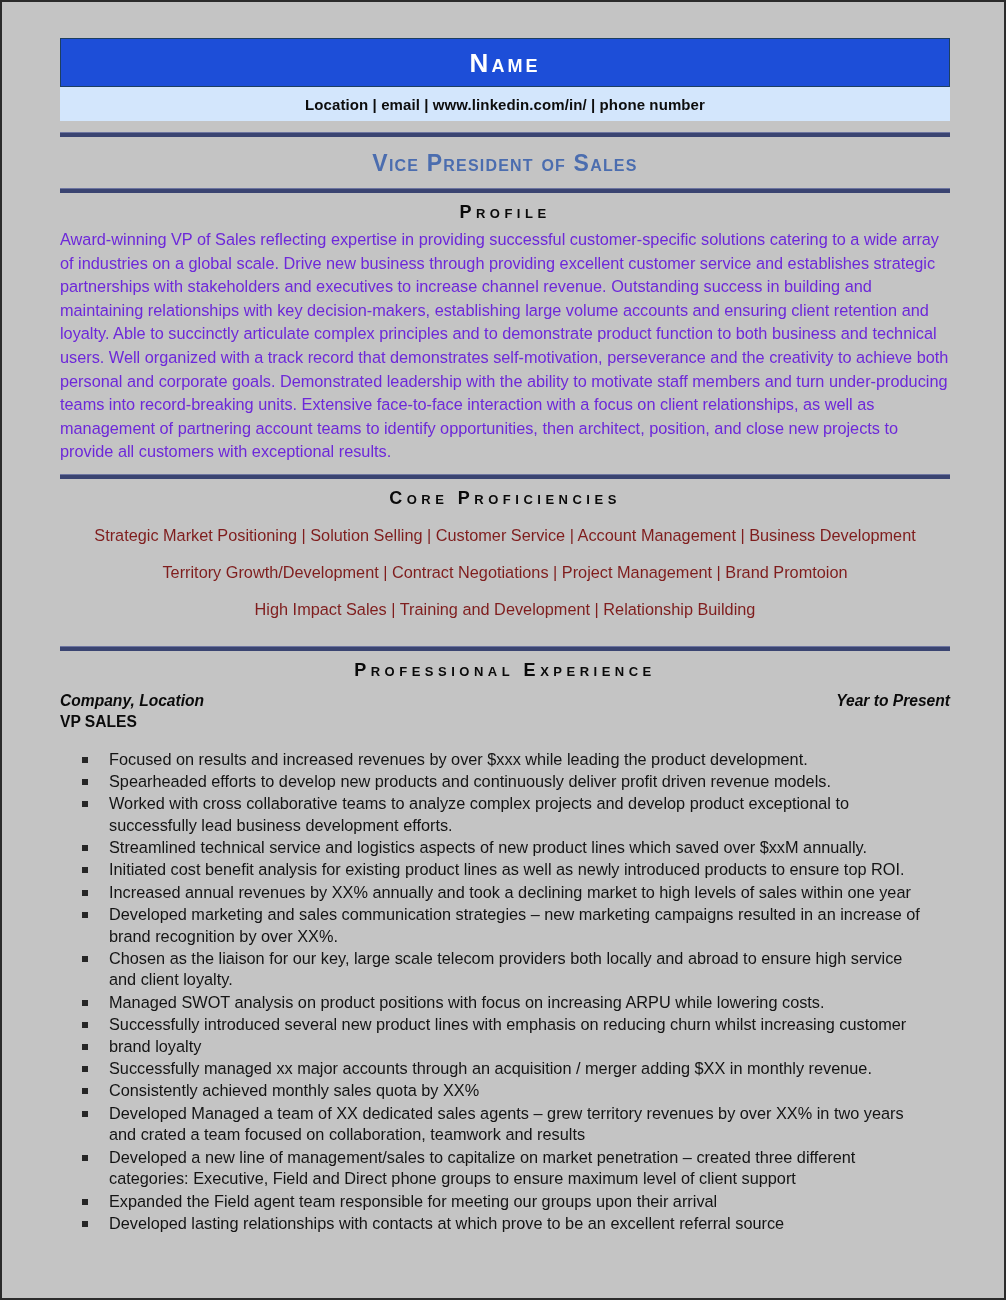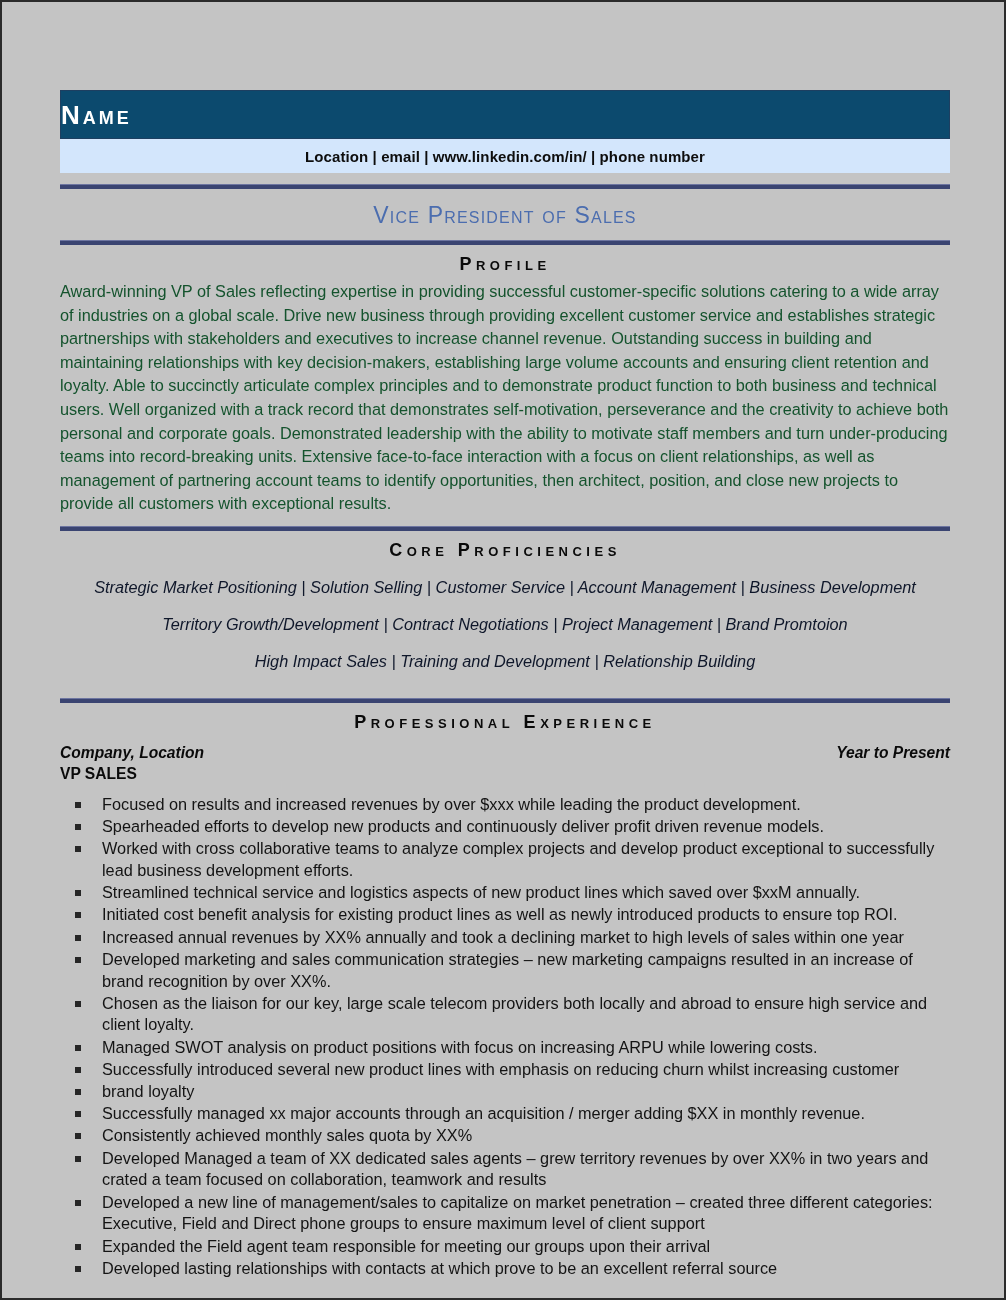--- a/index.html
+++ b/index.html
@@ -23,26 +23,27 @@
   .sheet {
     position: absolute;
     left: 58px;
     top: 0;
     width: 890px;
     height: 100%;
   }
 
   
   .name-bar {
-    margin-top: 88px;
-    background: #0c4a6e;
+    margin-top: 36px;
+    background: #1d4ed8;
     border: 1px solid #1d3f61;
     height: 47px;
     display: flex;
     align-items: center;
+    justify-content: center;
   }
   .name-text {
     color: #ffffff;
     font-size: 26px;
     font-weight: bold;
     font-variant: small-caps;
     letter-spacing: 3px;
     line-height: 1;
   }
   .contact-bar {
@@ -65,52 +66,51 @@
     background: #3a4471;
     border-top: 1px solid #6d75a0;
     box-sizing: border-box;
   }
   .rule-top { margin-top: 11px; }
 
   .job-title {
     text-align: center;
     color: #4b6daf;
     font-size: 23px;
-    font-weight: normal;
+    font-weight: bold;
     font-variant: small-caps;
     letter-spacing: 1.2px;
     padding: 13px 0 11px 0;
   }
 
   
   .section-head {
     text-align: center;
     color: #0a0a0a;
     font-size: 18px;
     font-weight: bold;
     font-variant: small-caps;
     letter-spacing: 4.5px;
     padding: 9px 0 5px 0;
   }
 
   .profile-body {
-    color: #14532d;
+    color: #6d28d9;
     font-size: 16.3px;
     line-height: 23.6px;
     text-align: left;
     padding-bottom: 10px;
   }
 
   .prof-line {
     text-align: center;
-    color: #0f172a;
+    color: #7f1d1d;
     font-size: 16.3px;
     line-height: 23px;
     padding: 7px 0;
-    font-style: italic;
   }
   .prof-wrap { padding: 3px 0 14px 0; }
 
   .rule-exp { margin-top: 4px; }
 
   .job-row {
     display: flex;
     justify-content: space-between;
     align-items: baseline;
     font-size: 15.6px;
@@ -122,21 +122,21 @@
   .job-sub {
     font-size: 15.6px;
     font-weight: bold;
     color: #0a0a0a;
     padding-top: 3px;
     padding-bottom: 2px;
   }
 
   ul.bullets {
     list-style: none;
-    margin: 9px;
+    margin: 16px;
     padding: 0;
   }
   ul.bullets li {
     position: relative;
     padding-left: 33px;
     color: #141414;
     font-size: 16.3px;
     line-height: 21.7px;
     margin-bottom: 0.5px;
   }

